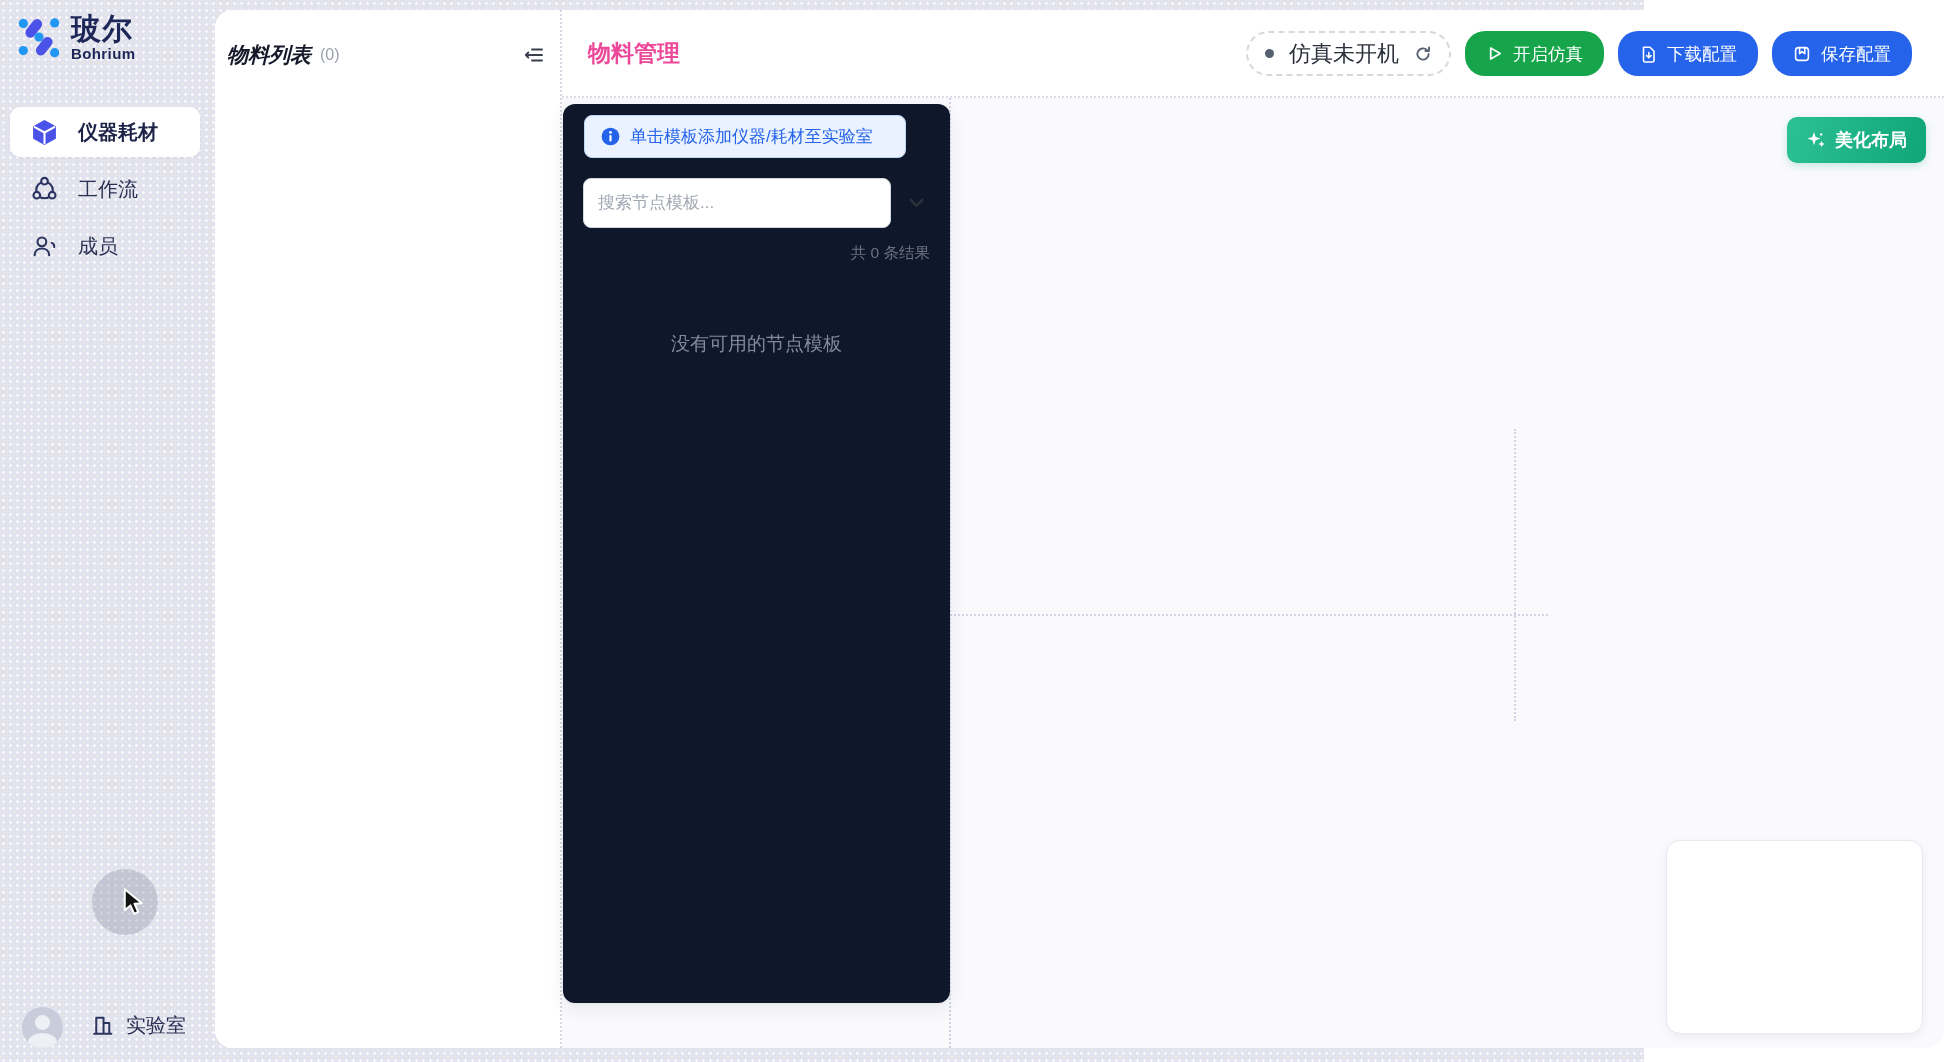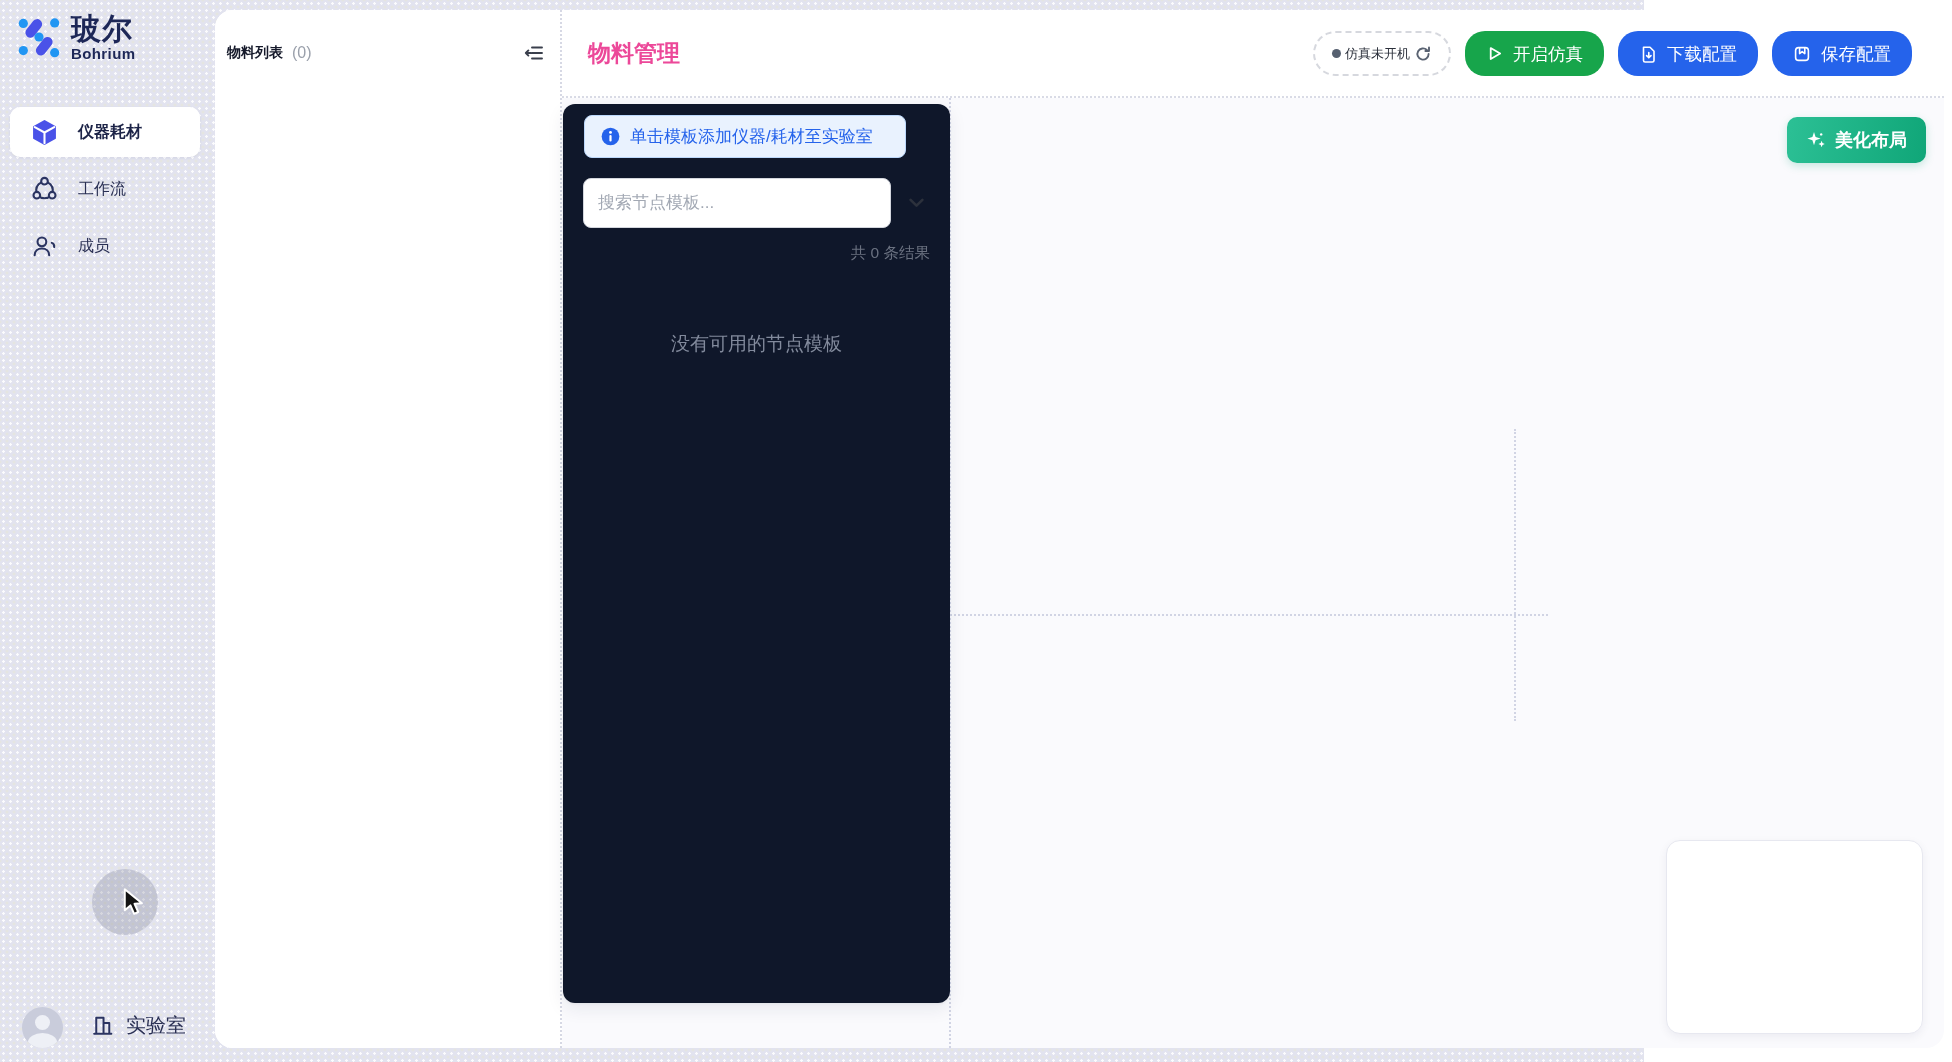--- a/index.html
+++ b/index.html
@@ -12,21 +12,21 @@
        background-size:7px 7px,7px 7px;background-position:0 0,3.5px 3.5px;}
 
   
   .sidebar{position:absolute;left:0;top:0;bottom:0;width:215px;}
   .logo{position:absolute;left:16px;top:13px;display:flex;align-items:center;gap:9px;}
   .logo-text .zh{font-size:30px;font-weight:800;color:#1d2757;line-height:1.05;letter-spacing:1px;}
   .logo-text .en{font-size:15px;font-weight:700;color:#1d2757;letter-spacing:.4px;}
   .nav{position:absolute;left:10px;top:107px;width:190px;}
   .nav-item{height:50px;border-radius:10px;display:flex;align-items:center;
             padding-left:21px;gap:20px;margin-bottom:7px;cursor:pointer;}
-  .nav-item .lbl{font-size:16px;color:#2a3054;font-weight:500;text-align:center;}
+  .nav-item .lbl{font-size:20px;color:#2a3054;font-weight:500;text-align:center;}
   .nav-item.active{background:#fff;box-shadow:0 1px 3px rgba(25,35,90,.08);}
   .nav-item.active .lbl{font-weight:700;color:#1c2347;}
   .side-footer{position:absolute;left:0;bottom:0;height:70px;width:215px;}
   .avatar{position:absolute;left:22px;bottom:14px;width:41px;height:41px;border-radius:50%;
           background:#c9ccdb;overflow:hidden;}
   .avatar .head{position:absolute;left:13px;top:8px;width:15px;height:15px;border-radius:50%;background:#eef0f6;}
   .avatar .bod{position:absolute;left:6px;top:26px;width:29px;height:18px;border-radius:50%;background:#eef0f6;}
   .lab-row{position:absolute;left:90px;bottom:23px;display:flex;align-items:center;gap:11px;}
   .lab-row .lbl{font-size:20px;color:#2a3054;font-weight:500;}
 
@@ -34,32 +34,32 @@
              background:rgba(108,113,134,.26);}
   .cursor{position:absolute;left:123px;top:888px;}
 
   
   .main{position:absolute;left:215px;top:10px;width:1729px;height:1038px;background:#fff;
         border-radius:18px;overflow:hidden;}
 
   .mat-panel{position:absolute;left:0;top:0;bottom:0;width:347px;background:#fff;
              border-right:2px dotted #d6d8e4;box-sizing:border-box;}
   .mat-header{position:absolute;top:31px;left:12px;right:14px;display:flex;align-items:center;gap:9px;}
-  .mat-title{font-size:14px;font-weight:700;color:#15192a;}
+  .mat-title{font-size:21px;font-weight:700;color:#15192a;font-style:italic;}
   .mat-count{font-size:16px;color:#9aa0ab;}
   .collapse-btn{margin-left:auto;width:24px;height:24px;display:flex;align-items:center;
                 justify-content:center;cursor:pointer;}
 
   .content{position:absolute;left:347px;top:0;right:0;bottom:0;}
   .topbar{position:absolute;top:0;left:0;right:0;height:88px;background:#fff;
           border-bottom:2px dotted #d9dbe6;box-sizing:border-box;}
   .page-title{position:absolute;left:26px;top:28px;font-size:23px;font-weight:700;color:#ec4899;}
   .actions{position:absolute;right:32px;top:21px;display:flex;gap:14px;align-items:center;}
   .status-pill{height:45px;border:2px dashed #d6d8de;border-radius:23px;background:#fff;
-               display:flex;align-items:center;gap:4px;padding:0 17px;font-size:13px;color:#2a2f3a;
+               display:flex;align-items:center;gap:15px;padding:0 17px;font-size:22px;color:#2a2f3a;
                box-sizing:border-box;}
   .status-dot{width:9px;height:9px;border-radius:50%;background:#566070;}
   .btn{height:45px;border-radius:20px;color:#fff;font-size:17.5px;font-weight:500;
        display:flex;align-items:center;gap:10px;padding:0 21px;cursor:pointer;border:none;}
   .btn-green{background:#17a54b;}
   .btn-blue{background:#2563eb;}
 
   
   .canvas{position:absolute;top:88px;left:0;right:0;bottom:0;background:#fafafd;}
   .guide{position:absolute;}

